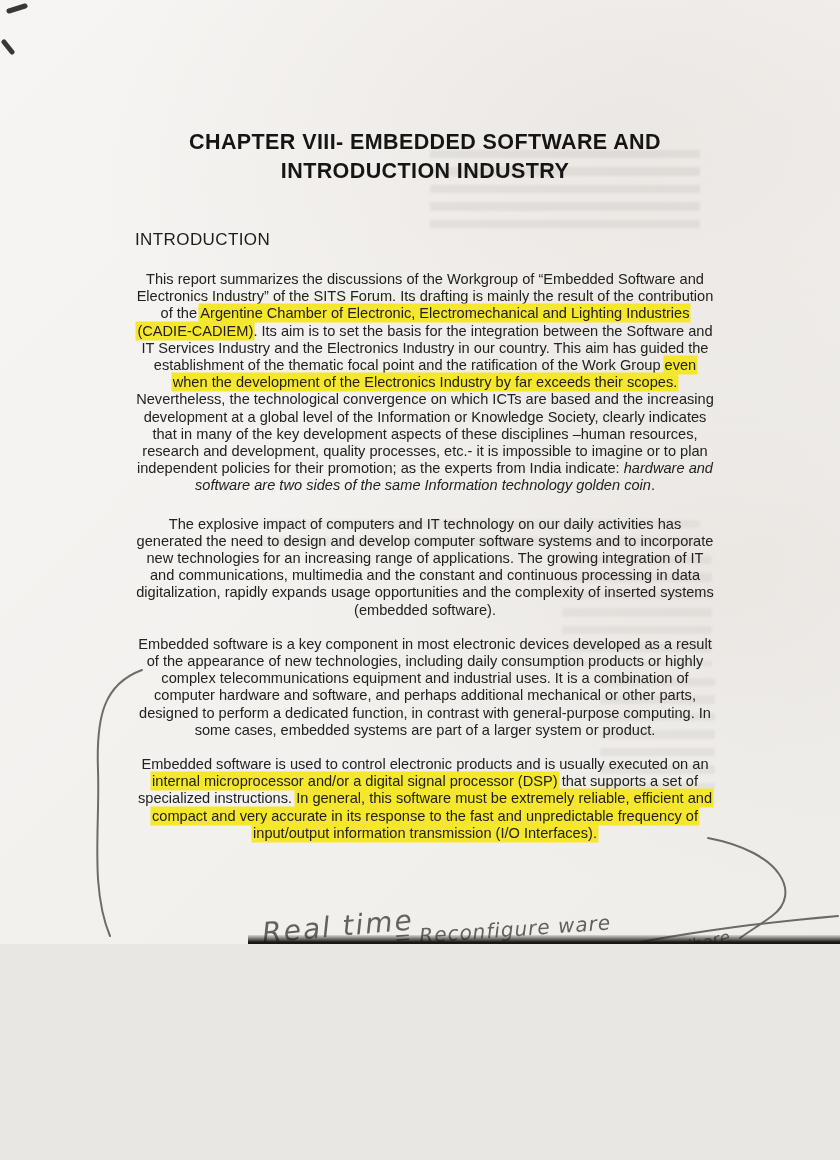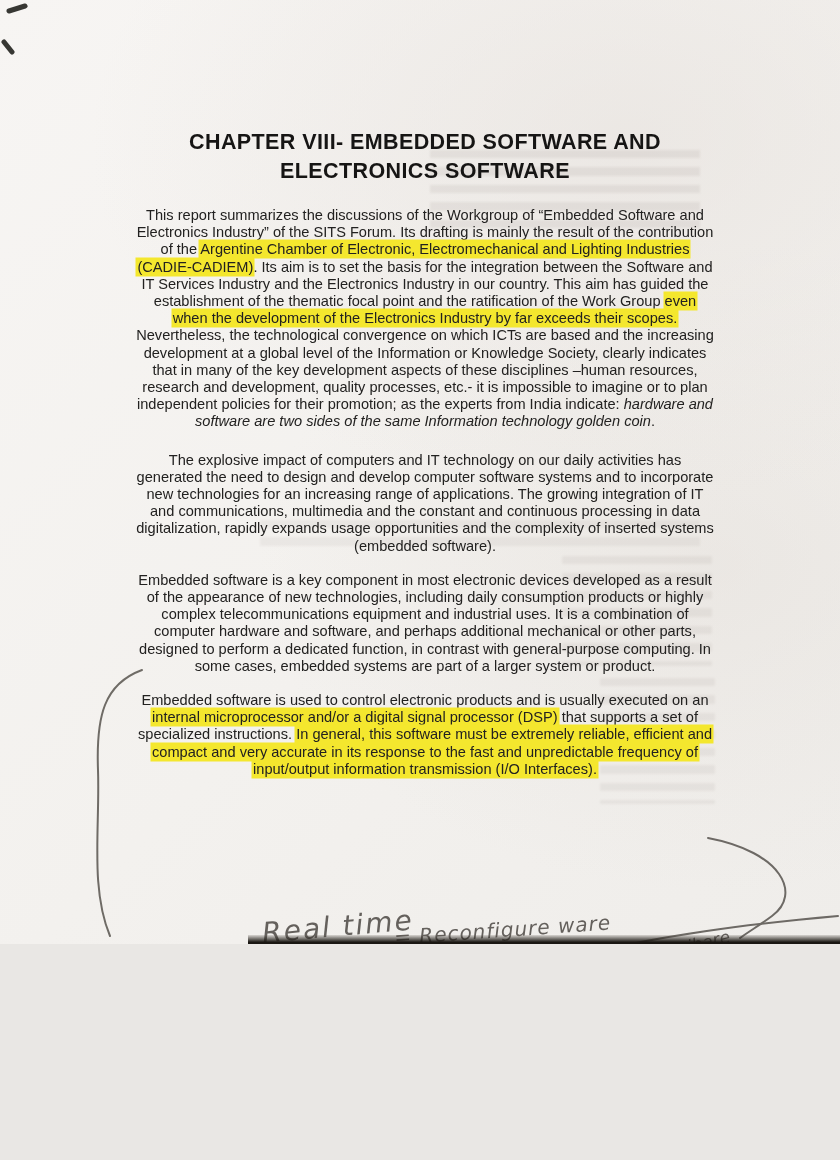--- a/index.html
+++ b/index.html
@@ -48,23 +48,24 @@
 <div class="page">
 
   <div class="bleed b1"></div>
   <div class="bleed b2"></div>
   <div class="bleed b3"></div>
   <div class="bleed b4"></div>
 
   <div class="content">
     <div class="doc-title">
       <div>CHAPTER VIII- EMBEDDED SOFTWARE AND</div>
-      <div>ELECTRONICS SOFTWARE</div>
+      <div>INTRODUCTION INDUSTRY</div>
     </div>
 
+    <div class="intro-heading">INTRODUCTION</div>
 
     <p class="body"><span>This report summarizes the discussions of the Workgroup of “Embedded Software and Electronics Industry” of the SITS Forum. Its drafting is mainly the result of the contribution of the </span><span class="hl">Argentine Chamber of Electronic, Electromechanical and Lighting Industries (CADIE-CADIEM)</span><span>. Its aim is to set the basis for the integration between the Software and IT Services Industry and the Electronics Industry in our country. This aim has guided the establishment of the thematic focal point and the ratification of the Work Group </span><span class="hl">even when the development of the Electronics Industry by far exceeds their scopes.</span><span> Nevertheless, the technological convergence on which ICTs are based and the increasing development at a global level of the Information or Knowledge Society, clearly indicates that in many of the key development aspects of these disciplines –human resources, research and development, quality processes, etc.- it is impossible to imagine or to plan independent policies for their promotion; as the experts from India indicate:  </span><span class="it">hardware and software are two sides of the same Information technology golden coin</span><span>.</span></p>
 
 
     <p class="body">The explosive impact of computers and IT technology on our daily activities has generated the need to design and develop computer software systems and to incorporate new technologies for an increasing range of applications. The growing integration of IT and communications, multimedia and the constant and continuous processing in data digitalization, rapidly expands usage opportunities and the complexity of inserted systems (embedded software).</p>
 
     <p class="body tight">Embedded software is a key component in most electronic devices developed as a result of the appearance of new technologies, including daily consumption products or highly complex telecommunications equipment and industrial uses. It is a combination of computer hardware and software, and perhaps additional mechanical or other parts, designed to perform a dedicated function, in contrast with general-purpose computing. In some cases, embedded systems are part of a larger system or product.</p>
 
     <p class="body tight"><span>Embedded software is used to control electronic products and is usually executed on an </span><span class="hl">internal microprocessor and/or a digital signal processor (DSP)</span><span> that supports a set of specialized instructions. </span><span class="hl">In general, this software must be extremely reliable, efficient and compact and very accurate in its response to the fast and unpredictable frequency of input/output information transmission (I/O Interfaces).</span></p>
   </div>

